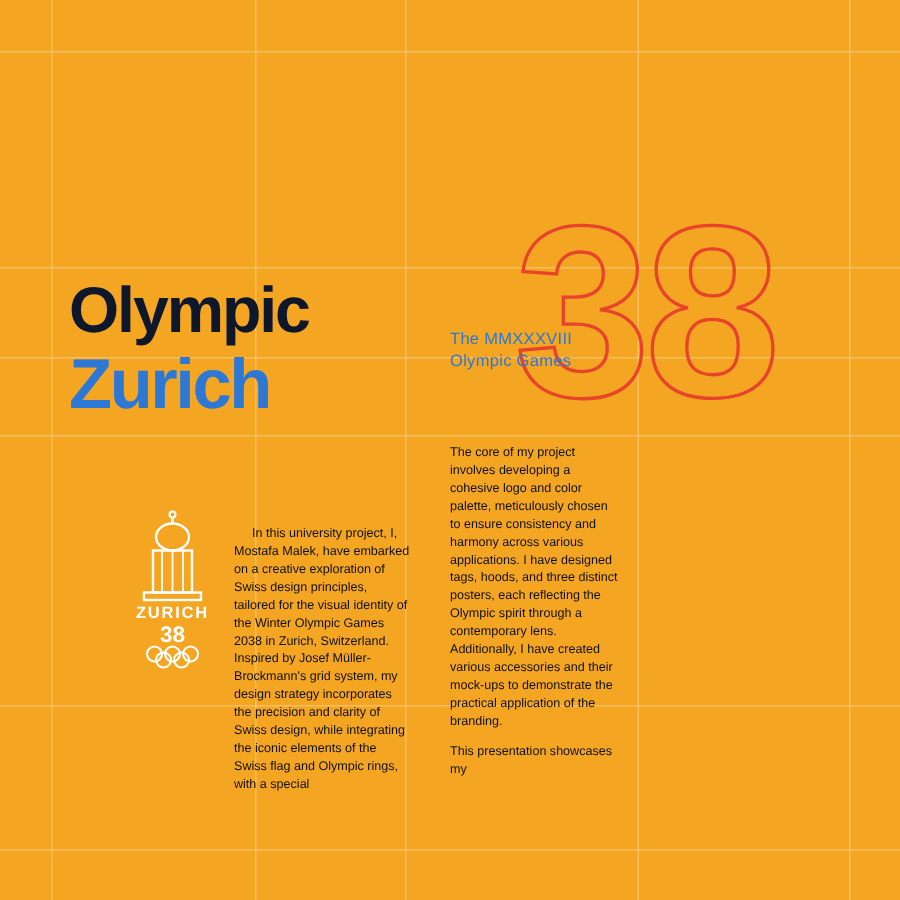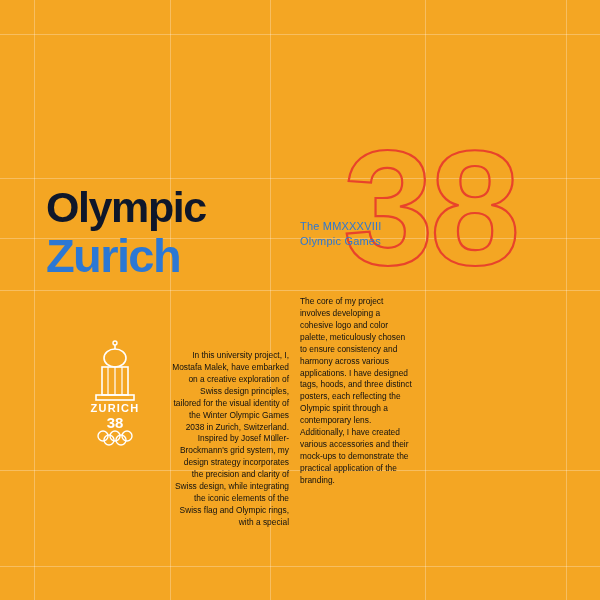--- a/index.html
+++ b/index.html
@@ -94,21 +94,21 @@
   
   .col {
     position: absolute;
     font-size: 8.4px;
     line-height: 1.42;
     color: #101010;
     text-align: left;
   }
   .col p { margin: 0 0 8px 0; }
   .col p:last-child { margin-bottom: 0; }
-  .col-1 { left: 171px; top: 350px; width: 118px; text-indent: 12px; text-align: right; }
+  .col-1 { left: 156px; top: 350px; width: 118px; text-indent: 12px; }
   .col-2 { left: 300px; top: 296px; width: 113px; }
   .col-3 { left: 427px; top: 296px; width: 126px; }
 </style>
 </head>
 <body>
 
 <div class="page">
 
   <div class="grid">
     <div class="v" style="left:34px"></div>
@@ -163,16 +163,17 @@
       </g>
     </svg>
   </div>
 
   <div class="col col-1">
     <p>In this university project, I, Mostafa Malek, have embarked on a creative exploration of Swiss design principles, tailored for the visual identity of the Winter Olympic Games 2038 in Zurich, Switzerland. Inspired by Josef Müller-Brockmann's grid system, my design strategy incorporates the precision and clarity of Swiss design, while integrating the iconic elements of the Swiss flag and Olympic rings, with a special</p>
   </div>
 
   <div class="col col-2">
     <p>The core of my project involves developing a cohesive logo and color palette, meticulously chosen to ensure consistency and harmony across various applications. I have designed tags, hoods, and three distinct posters, each reflecting the Olympic spirit through a contemporary lens. Additionally, I have created various accessories and their mock-ups to demonstrate the practical application of the branding.</p>
+    <p>This presentation showcases my</p>
   </div>
 
 
 </div>
 
 </body></html>

